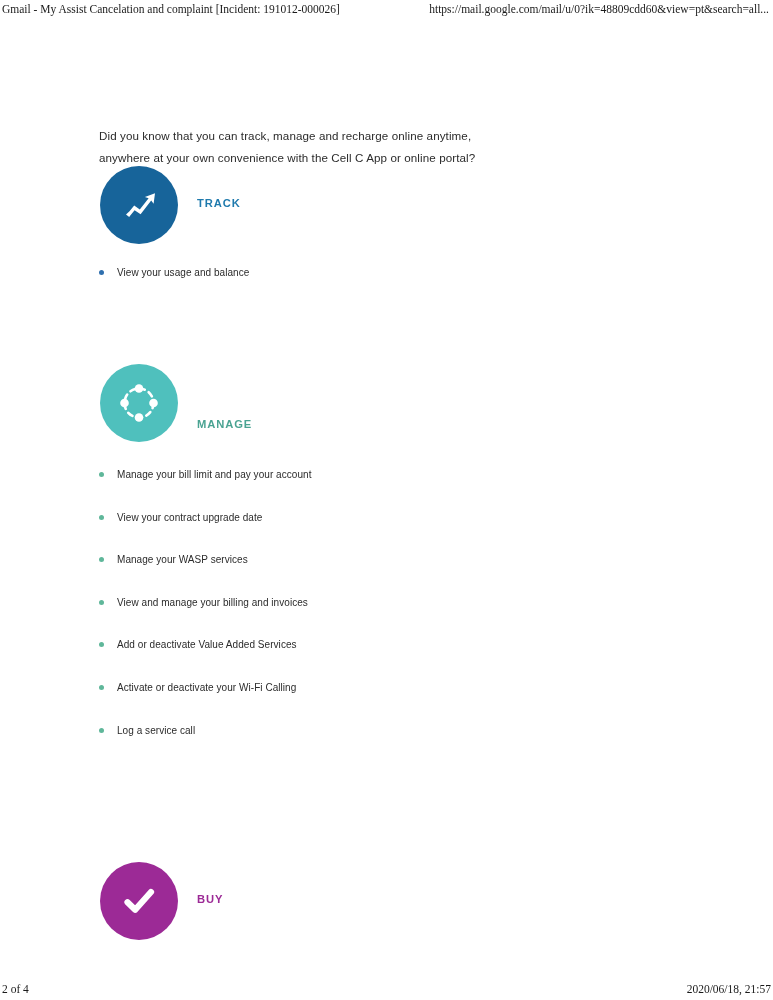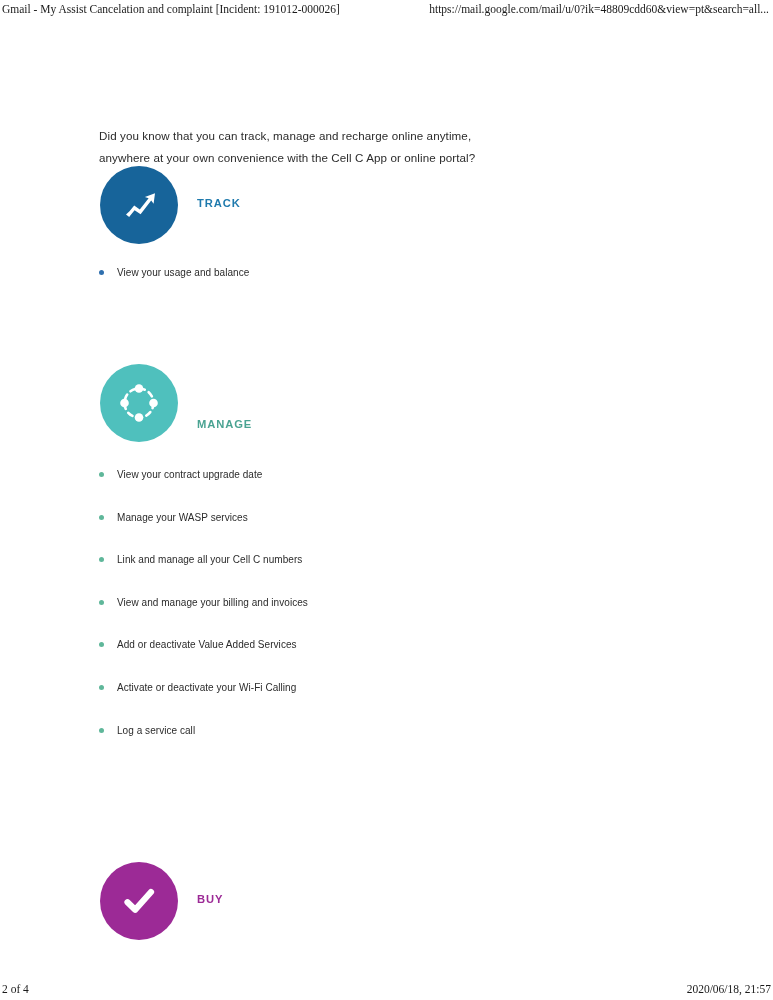--- a/index.html
+++ b/index.html
@@ -173,29 +173,29 @@
           <circle cx="8.5" cy="23" r="4.3" fill="#ffffff"></circle>
         </svg>
       </span>
     </div>
     <div class="section-label" id="manage-label" style="color: rgb(74, 163, 146); margin-top: 23px;">MANAGE</div>
   </div>
 
   <ul class="bullet-list" id="manage-list">
     <li class="bullet-item">
       <span class="bullet-dot" style="background: rgb(95, 183, 154);"></span>
+      <span class="bullet-text">Manage your bill limit and pay your account</span>
+    </li>
+    <li class="bullet-item">
+      <span class="bullet-dot" style="background: rgb(95, 183, 154);"></span>
       <span class="bullet-text">View your contract upgrade date</span>
     </li>
     <li class="bullet-item">
       <span class="bullet-dot" style="background: rgb(95, 183, 154);"></span>
       <span class="bullet-text">Manage your WASP services</span>
-    </li>
-    <li class="bullet-item">
-      <span class="bullet-dot" style="background: rgb(95, 183, 154);"></span>
-      <span class="bullet-text">Link and manage all your Cell C numbers</span>
     </li>
     <li class="bullet-item">
       <span class="bullet-dot" style="background: rgb(95, 183, 154);"></span>
       <span class="bullet-text">View and manage your billing and invoices</span>
     </li>
     <li class="bullet-item">
       <span class="bullet-dot" style="background: rgb(95, 183, 154);"></span>
       <span class="bullet-text">Add or deactivate Value Added Services</span>
     </li>
     <li class="bullet-item">

